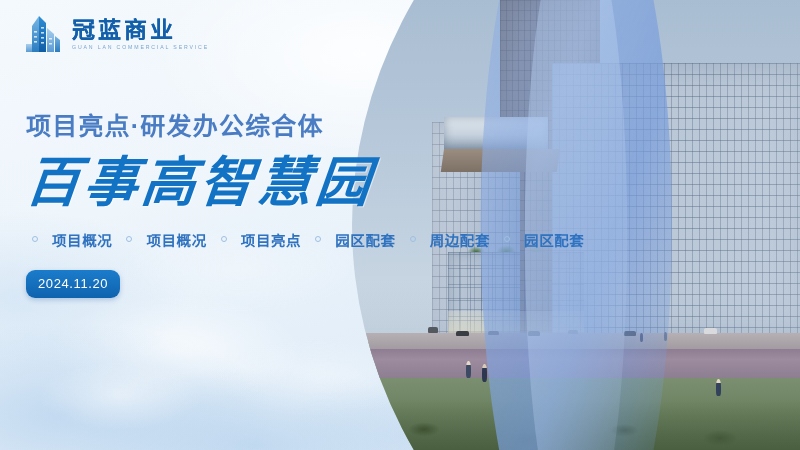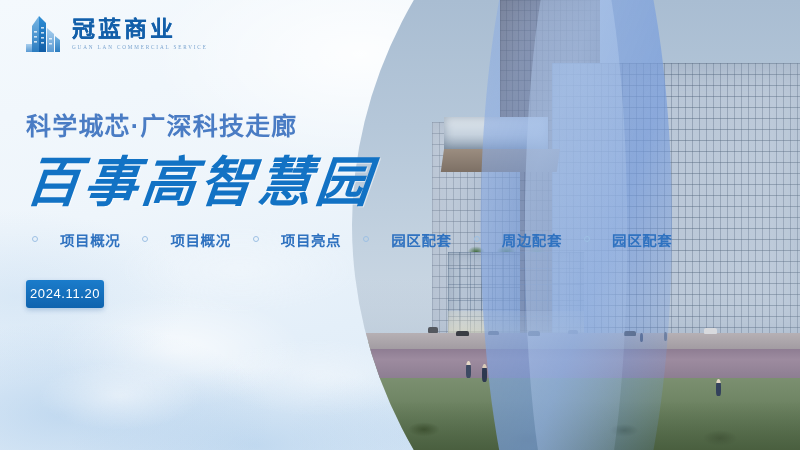--- a/index.html
+++ b/index.html
@@ -272,21 +272,21 @@
   
   .logo {
     position: absolute;
     left: 26px;
     top: 14px;
     display: flex;
     align-items: center;
     gap: 8px;
   }
   .logo-mark { width: 38px; height: 40px; display: block; }
-  .logo-text { display: flex; flex-direction: column; justify-content: flex-start; font-family: Liberation Serif, serif; }
+  .logo-text { display: flex; flex-direction: column; justify-content: flex-start; }
   .logo-cn {
     font-size: 23px;
     font-weight: 700;
     letter-spacing: 3px;
     line-height: 1.05;
     background: linear-gradient(180deg,#1a6fbe 0%, #0f5ca6 100%);
     -webkit-background-clip: text;
     background-clip: text;
     color: #135fa9;
   }
@@ -333,21 +333,21 @@
     color: #1272c4;
     margin-left: 8px;
     margin-bottom: 3px;
     white-space: nowrap;
   }
 
   .nav {
     display: flex;
     align-items: center;
     margin-top: 20px;
-    gap: 16px;
+    gap: 8px;
     flex-wrap: nowrap;
   }
   .nav-dot {
     width: 6px; height: 6px;
     border-radius: 50%;
     border: 1.6px solid #9dc0e4;
     margin: 0 6px;
     flex: none;
   }
   .nav-item {
@@ -363,23 +363,23 @@
     margin-top: 18px;
     font-size: 11.7px;
     line-height: 1.95;
     color: #5b7e9e;
     width: 452px;
     letter-spacing: .2px;
   }
 
   .date-badge {
     display: inline-block;
-    margin-top: 30px;
-    padding: 6px 4px 7px;
-    border-radius: 3px;
+    margin-top: 20px;
+    padding: 6px 12px 7px;
+    border-radius: 9px;
     background: linear-gradient(180deg,#1b7ccb 0%, #0f63ae 100%);
     color: #ffffff;
     font-size: 13px;
     letter-spacing: .6px;
     box-shadow: 0 2px 5px rgba(20,80,150,.25);
     cursor: pointer;
   }
 </style>
 </head>
 <body>
@@ -469,21 +469,21 @@
       </g>
     </svg>
     <div class="logo-text">
       <div class="logo-cn">冠蓝商业</div>
       <div class="logo-en">GUAN LAN COMMERCIAL SERVICE</div>
     </div>
   </div>
 
   <div class="content">
 
-    <div class="subtitle">科学城芯·广深科技走廊</div>
+    <div class="subtitle">项目亮点·研发办公综合体</div>
 
     <div class="title-row">
       <div class="title-main">百事高智慧园</div>
     </div>
 
     <div class="nav">
       <span class="nav-dot"></span>
       <span class="nav-item">项目概况</span>
       <span class="nav-dot"></span>
       <span class="nav-item">项目概况</span>

